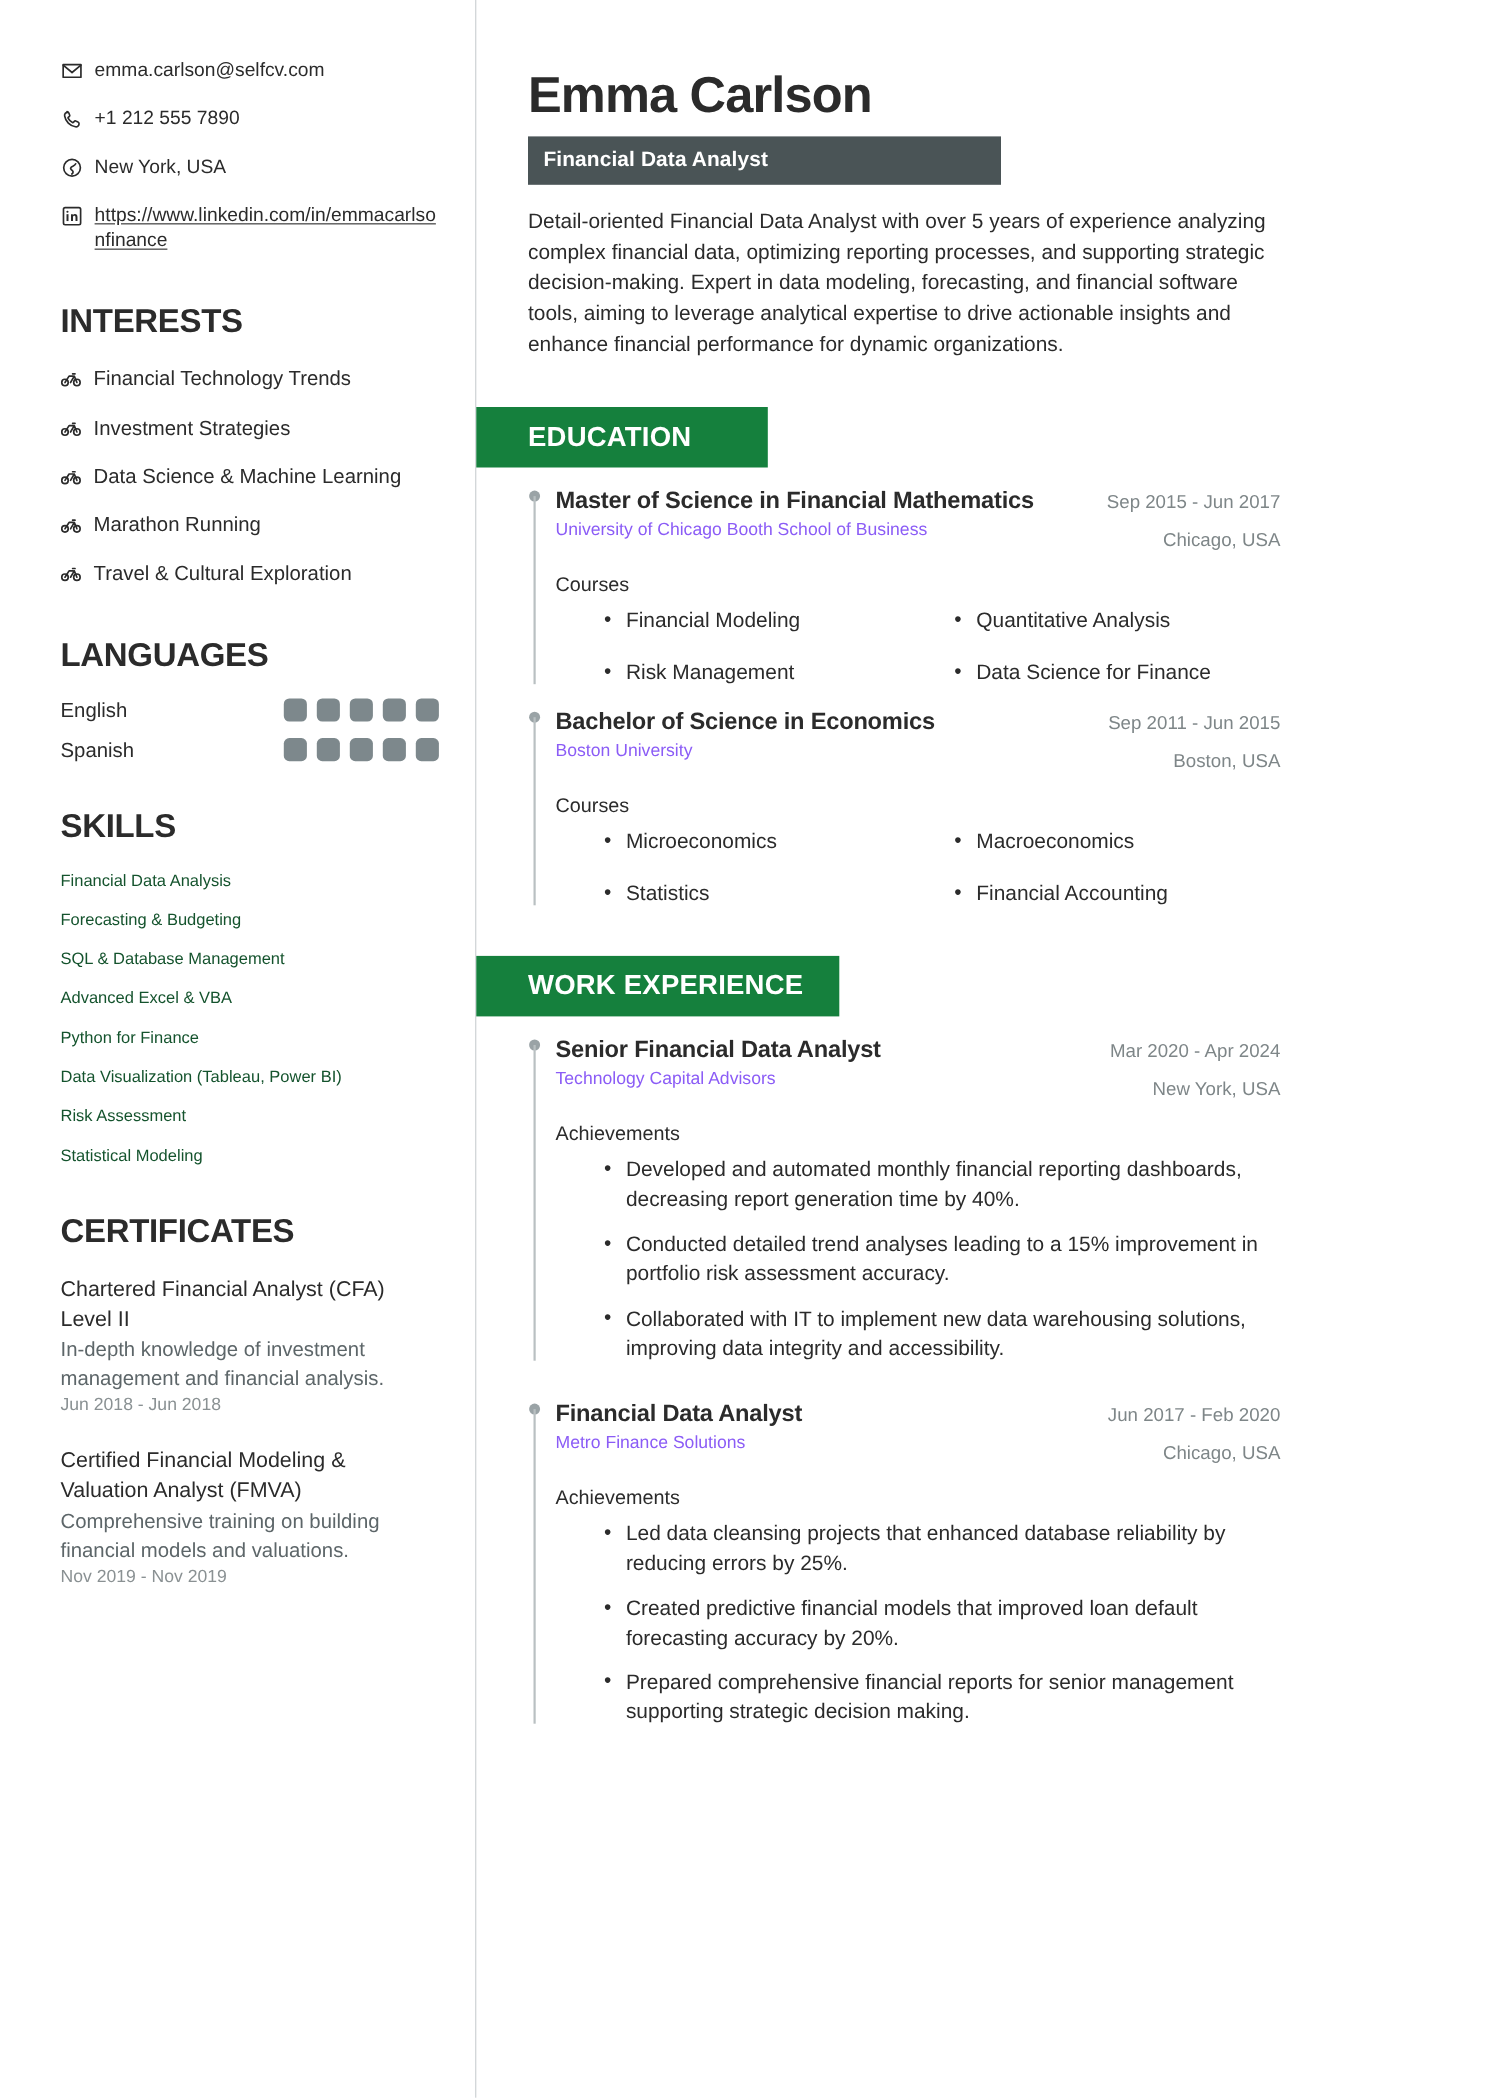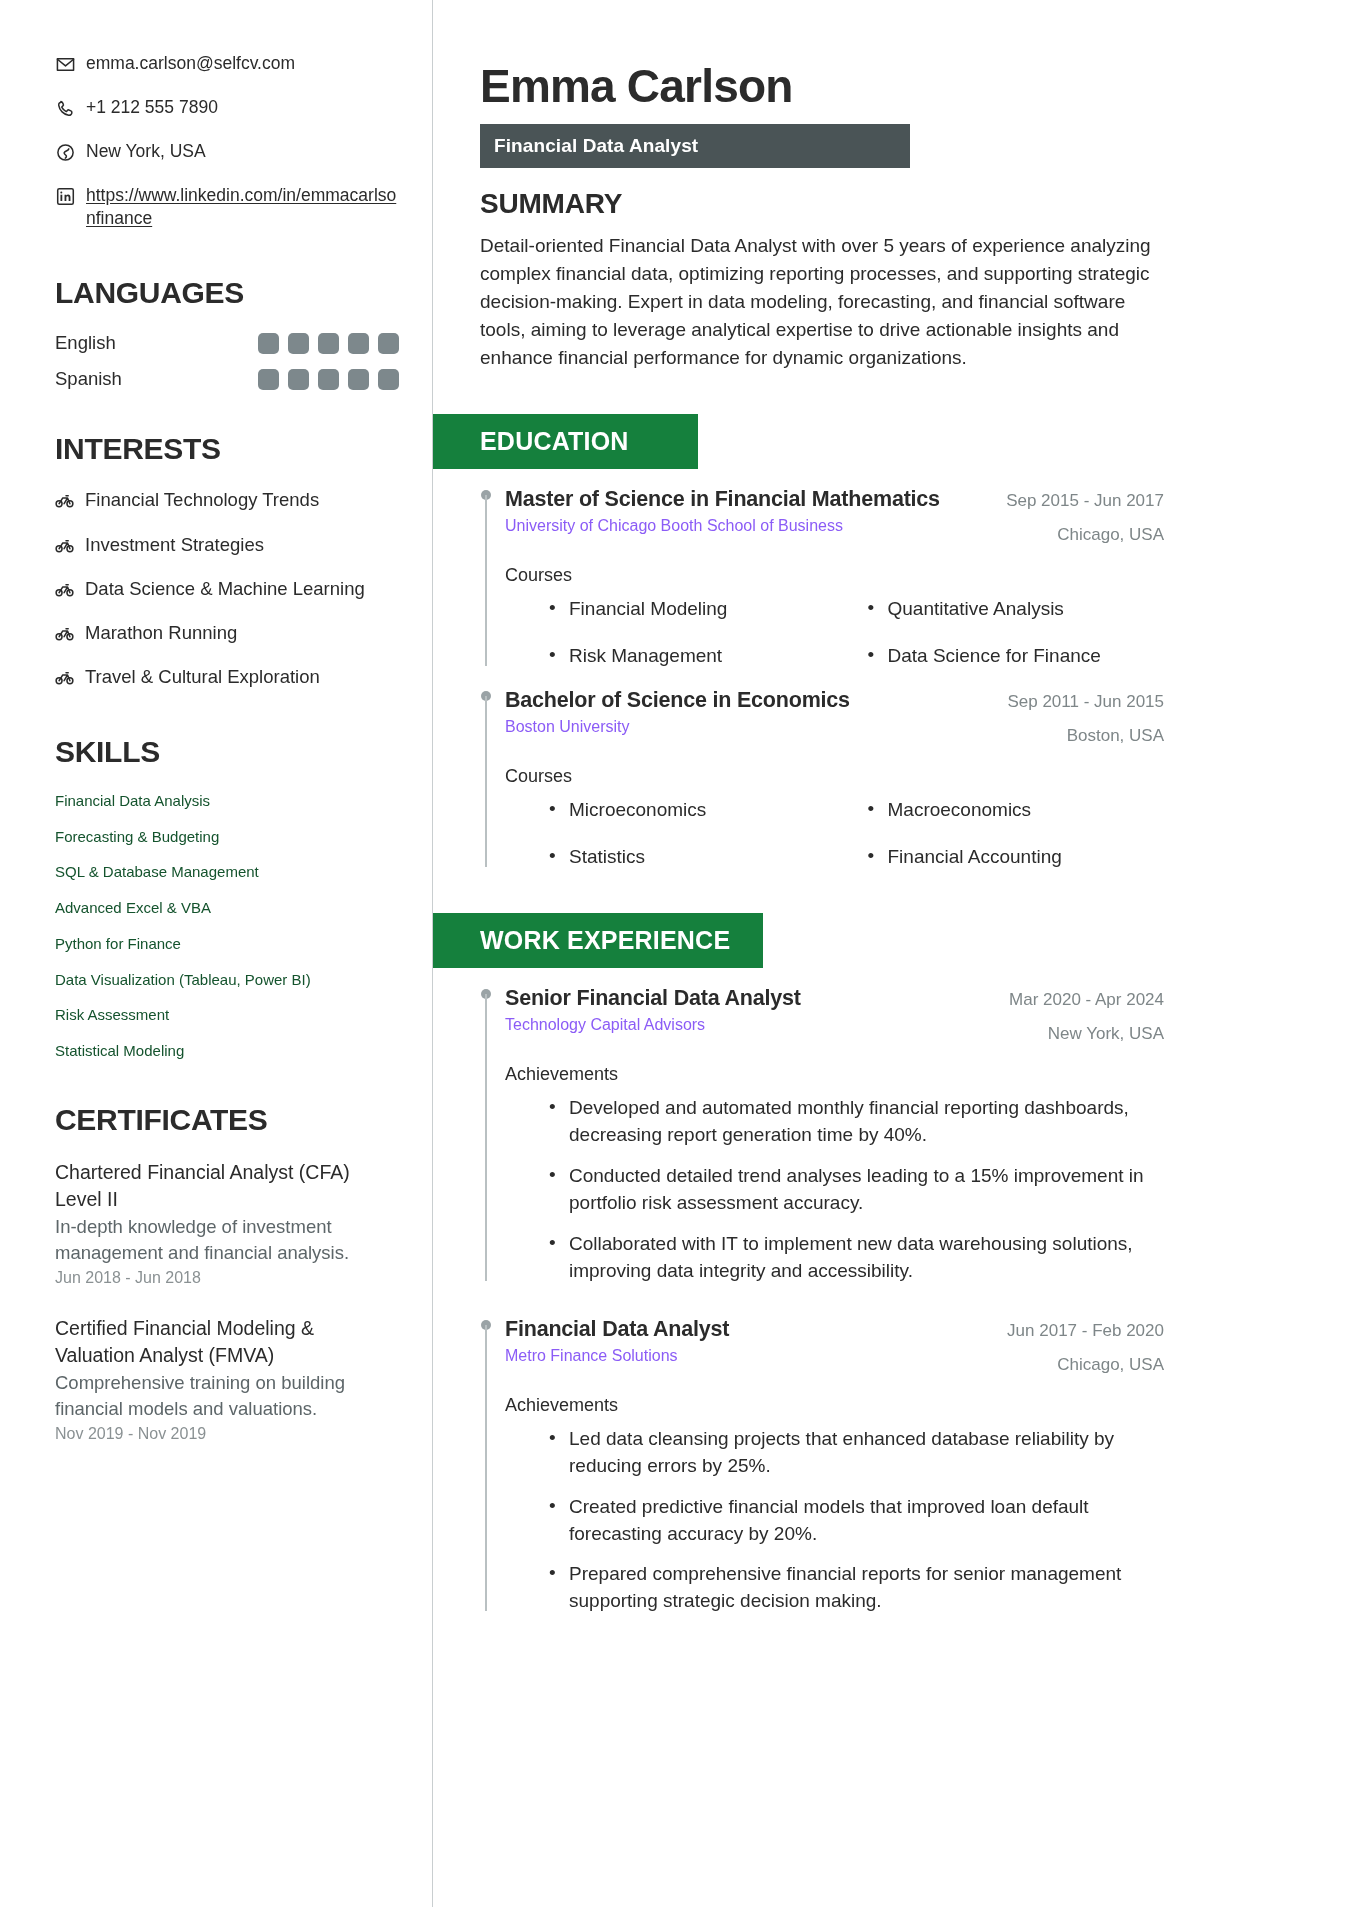--- a/index.html
+++ b/index.html
@@ -180,20 +180,66 @@
               <circle cx="5.6" cy="5.8" r="1.05" fill="#2b2b2b" stroke="none"></circle>
               <rect x="4.7" y="8.1" width="1.9" height="6.6" fill="#2b2b2b" stroke="none"></rect>
               <path d="M9 14.7V8.1h1.8v.9c.5-.7 1.2-1 2-1 1.5 0 2.4 1 2.4 2.7v4h-1.9v-3.6c0-.9-.4-1.4-1.2-1.4-.7 0-1.2.5-1.2 1.4v3.6z" fill="#2b2b2b" stroke="none"></path>
             </svg>
           </span>
           <span class="contact-text link">https://www.linkedin.com/in/emmacarlsonfinance</span>
         </div>
       </div>
 
     <div class="side-block">
+      <div class="side-heading">INTERESTS</div>
+      <div id="interests-list">
+          <div class="interest-row">
+            <span class="ic"><svg width="19" height="19" viewBox="0 0 20 20">
+                <circle cx="4.3" cy="13.4" r="3.1" stroke="#2b2b2b" stroke-width="1.6" fill="none" stroke-linecap="round" stroke-linejoin="round"></circle>
+                <circle cx="15.7" cy="13.4" r="3.1" stroke="#2b2b2b" stroke-width="1.6" fill="none" stroke-linecap="round" stroke-linejoin="round"></circle>
+                <path d="M4.3 13.4 8.2 7.3h4.1M9.6 13.4l3.6-6.1 2.5 6.1M11.6 5.1h2.3" stroke="#2b2b2b" stroke-width="1.6" fill="none" stroke-linecap="round" stroke-linejoin="round"></path>
+              </svg></span>
+            <span>Financial Technology Trends</span>
+          </div>
+          <div class="interest-row">
+            <span class="ic"><svg width="19" height="19" viewBox="0 0 20 20">
+                <circle cx="4.3" cy="13.4" r="3.1" stroke="#2b2b2b" stroke-width="1.6" fill="none" stroke-linecap="round" stroke-linejoin="round"></circle>
+                <circle cx="15.7" cy="13.4" r="3.1" stroke="#2b2b2b" stroke-width="1.6" fill="none" stroke-linecap="round" stroke-linejoin="round"></circle>
+                <path d="M4.3 13.4 8.2 7.3h4.1M9.6 13.4l3.6-6.1 2.5 6.1M11.6 5.1h2.3" stroke="#2b2b2b" stroke-width="1.6" fill="none" stroke-linecap="round" stroke-linejoin="round"></path>
+              </svg></span>
+            <span>Investment Strategies</span>
+          </div>
+          <div class="interest-row">
+            <span class="ic"><svg width="19" height="19" viewBox="0 0 20 20">
+                <circle cx="4.3" cy="13.4" r="3.1" stroke="#2b2b2b" stroke-width="1.6" fill="none" stroke-linecap="round" stroke-linejoin="round"></circle>
+                <circle cx="15.7" cy="13.4" r="3.1" stroke="#2b2b2b" stroke-width="1.6" fill="none" stroke-linecap="round" stroke-linejoin="round"></circle>
+                <path d="M4.3 13.4 8.2 7.3h4.1M9.6 13.4l3.6-6.1 2.5 6.1M11.6 5.1h2.3" stroke="#2b2b2b" stroke-width="1.6" fill="none" stroke-linecap="round" stroke-linejoin="round"></path>
+              </svg></span>
+            <span>Data Science &amp; Machine Learning</span>
+          </div>
+          <div class="interest-row">
+            <span class="ic"><svg width="19" height="19" viewBox="0 0 20 20">
+                <circle cx="4.3" cy="13.4" r="3.1" stroke="#2b2b2b" stroke-width="1.6" fill="none" stroke-linecap="round" stroke-linejoin="round"></circle>
+                <circle cx="15.7" cy="13.4" r="3.1" stroke="#2b2b2b" stroke-width="1.6" fill="none" stroke-linecap="round" stroke-linejoin="round"></circle>
+                <path d="M4.3 13.4 8.2 7.3h4.1M9.6 13.4l3.6-6.1 2.5 6.1M11.6 5.1h2.3" stroke="#2b2b2b" stroke-width="1.6" fill="none" stroke-linecap="round" stroke-linejoin="round"></path>
+              </svg></span>
+            <span>Marathon Running</span>
+          </div>
+          <div class="interest-row">
+            <span class="ic"><svg width="19" height="19" viewBox="0 0 20 20">
+                <circle cx="4.3" cy="13.4" r="3.1" stroke="#2b2b2b" stroke-width="1.6" fill="none" stroke-linecap="round" stroke-linejoin="round"></circle>
+                <circle cx="15.7" cy="13.4" r="3.1" stroke="#2b2b2b" stroke-width="1.6" fill="none" stroke-linecap="round" stroke-linejoin="round"></circle>
+                <path d="M4.3 13.4 8.2 7.3h4.1M9.6 13.4l3.6-6.1 2.5 6.1M11.6 5.1h2.3" stroke="#2b2b2b" stroke-width="1.6" fill="none" stroke-linecap="round" stroke-linejoin="round"></path>
+              </svg></span>
+            <span>Travel &amp; Cultural Exploration</span>
+          </div>
+        </div>
+    </div>
+
+    <div class="side-block">
       <div class="side-heading">LANGUAGES</div>
       <div id="languages-list">
           <div class="lang-row">
             <span class="lang-name">English</span>
             <span class="lang-dots">
               <i class=""></i>
               <i class=""></i>
               <i class=""></i>
               <i class=""></i>
               <i class=""></i>
@@ -201,66 +247,20 @@
           </div>
           <div class="lang-row">
             <span class="lang-name">Spanish</span>
             <span class="lang-dots">
               <i class=""></i>
               <i class=""></i>
               <i class=""></i>
               <i class=""></i>
               <i class=""></i>
             </span>
-          </div>
-        </div>
-    </div>
-
-    <div class="side-block">
-      <div class="side-heading">INTERESTS</div>
-      <div id="interests-list">
-          <div class="interest-row">
-            <span class="ic"><svg width="19" height="19" viewBox="0 0 20 20">
-                <circle cx="4.3" cy="13.4" r="3.1" stroke="#2b2b2b" stroke-width="1.6" fill="none" stroke-linecap="round" stroke-linejoin="round"></circle>
-                <circle cx="15.7" cy="13.4" r="3.1" stroke="#2b2b2b" stroke-width="1.6" fill="none" stroke-linecap="round" stroke-linejoin="round"></circle>
-                <path d="M4.3 13.4 8.2 7.3h4.1M9.6 13.4l3.6-6.1 2.5 6.1M11.6 5.1h2.3" stroke="#2b2b2b" stroke-width="1.6" fill="none" stroke-linecap="round" stroke-linejoin="round"></path>
-              </svg></span>
-            <span>Financial Technology Trends</span>
-          </div>
-          <div class="interest-row">
-            <span class="ic"><svg width="19" height="19" viewBox="0 0 20 20">
-                <circle cx="4.3" cy="13.4" r="3.1" stroke="#2b2b2b" stroke-width="1.6" fill="none" stroke-linecap="round" stroke-linejoin="round"></circle>
-                <circle cx="15.7" cy="13.4" r="3.1" stroke="#2b2b2b" stroke-width="1.6" fill="none" stroke-linecap="round" stroke-linejoin="round"></circle>
-                <path d="M4.3 13.4 8.2 7.3h4.1M9.6 13.4l3.6-6.1 2.5 6.1M11.6 5.1h2.3" stroke="#2b2b2b" stroke-width="1.6" fill="none" stroke-linecap="round" stroke-linejoin="round"></path>
-              </svg></span>
-            <span>Investment Strategies</span>
-          </div>
-          <div class="interest-row">
-            <span class="ic"><svg width="19" height="19" viewBox="0 0 20 20">
-                <circle cx="4.3" cy="13.4" r="3.1" stroke="#2b2b2b" stroke-width="1.6" fill="none" stroke-linecap="round" stroke-linejoin="round"></circle>
-                <circle cx="15.7" cy="13.4" r="3.1" stroke="#2b2b2b" stroke-width="1.6" fill="none" stroke-linecap="round" stroke-linejoin="round"></circle>
-                <path d="M4.3 13.4 8.2 7.3h4.1M9.6 13.4l3.6-6.1 2.5 6.1M11.6 5.1h2.3" stroke="#2b2b2b" stroke-width="1.6" fill="none" stroke-linecap="round" stroke-linejoin="round"></path>
-              </svg></span>
-            <span>Data Science &amp; Machine Learning</span>
-          </div>
-          <div class="interest-row">
-            <span class="ic"><svg width="19" height="19" viewBox="0 0 20 20">
-                <circle cx="4.3" cy="13.4" r="3.1" stroke="#2b2b2b" stroke-width="1.6" fill="none" stroke-linecap="round" stroke-linejoin="round"></circle>
-                <circle cx="15.7" cy="13.4" r="3.1" stroke="#2b2b2b" stroke-width="1.6" fill="none" stroke-linecap="round" stroke-linejoin="round"></circle>
-                <path d="M4.3 13.4 8.2 7.3h4.1M9.6 13.4l3.6-6.1 2.5 6.1M11.6 5.1h2.3" stroke="#2b2b2b" stroke-width="1.6" fill="none" stroke-linecap="round" stroke-linejoin="round"></path>
-              </svg></span>
-            <span>Marathon Running</span>
-          </div>
-          <div class="interest-row">
-            <span class="ic"><svg width="19" height="19" viewBox="0 0 20 20">
-                <circle cx="4.3" cy="13.4" r="3.1" stroke="#2b2b2b" stroke-width="1.6" fill="none" stroke-linecap="round" stroke-linejoin="round"></circle>
-                <circle cx="15.7" cy="13.4" r="3.1" stroke="#2b2b2b" stroke-width="1.6" fill="none" stroke-linecap="round" stroke-linejoin="round"></circle>
-                <path d="M4.3 13.4 8.2 7.3h4.1M9.6 13.4l3.6-6.1 2.5 6.1M11.6 5.1h2.3" stroke="#2b2b2b" stroke-width="1.6" fill="none" stroke-linecap="round" stroke-linejoin="round"></path>
-              </svg></span>
-            <span>Travel &amp; Cultural Exploration</span>
           </div>
         </div>
     </div>
 
     <div class="side-block">
       <div class="side-heading">SKILLS</div>
       <div id="skills-list">
           <div class="skill-row">Financial Data Analysis</div>
           <div class="skill-row">Forecasting &amp; Budgeting</div>
           <div class="skill-row">SQL &amp; Database Management</div>
@@ -290,21 +290,20 @@
 
     <div class="divider"></div>
   </aside>
 
   <main class="main">
     <div class="main-inner">
 
       <h1 class="name">Emma Carlson</h1>
       <div class="title-badge">Financial Data Analyst</div>
 
-      <h2 class="main-heading">SUMMARY</h2>
       <p class="summary-text">Detail-oriented Financial Data Analyst with over 5 years of experience analyzing complex financial data, optimizing reporting processes, and supporting strategic decision-making. Expert in data modeling, forecasting, and financial software tools, aiming to leverage analytical expertise to drive actionable insights and enhance financial performance for dynamic organizations.</p>
 
       <div class="section-banner">EDUCATION</div>
       <div id="education-entries">
           <div class="entry">
             <span class="tl-dot"></span>
             <span class="tl-line"></span>
             <div class="entry-head">
               <div class="entry-left">
                 <div class="entry-title">Master of Science in Financial Mathematics</div>

